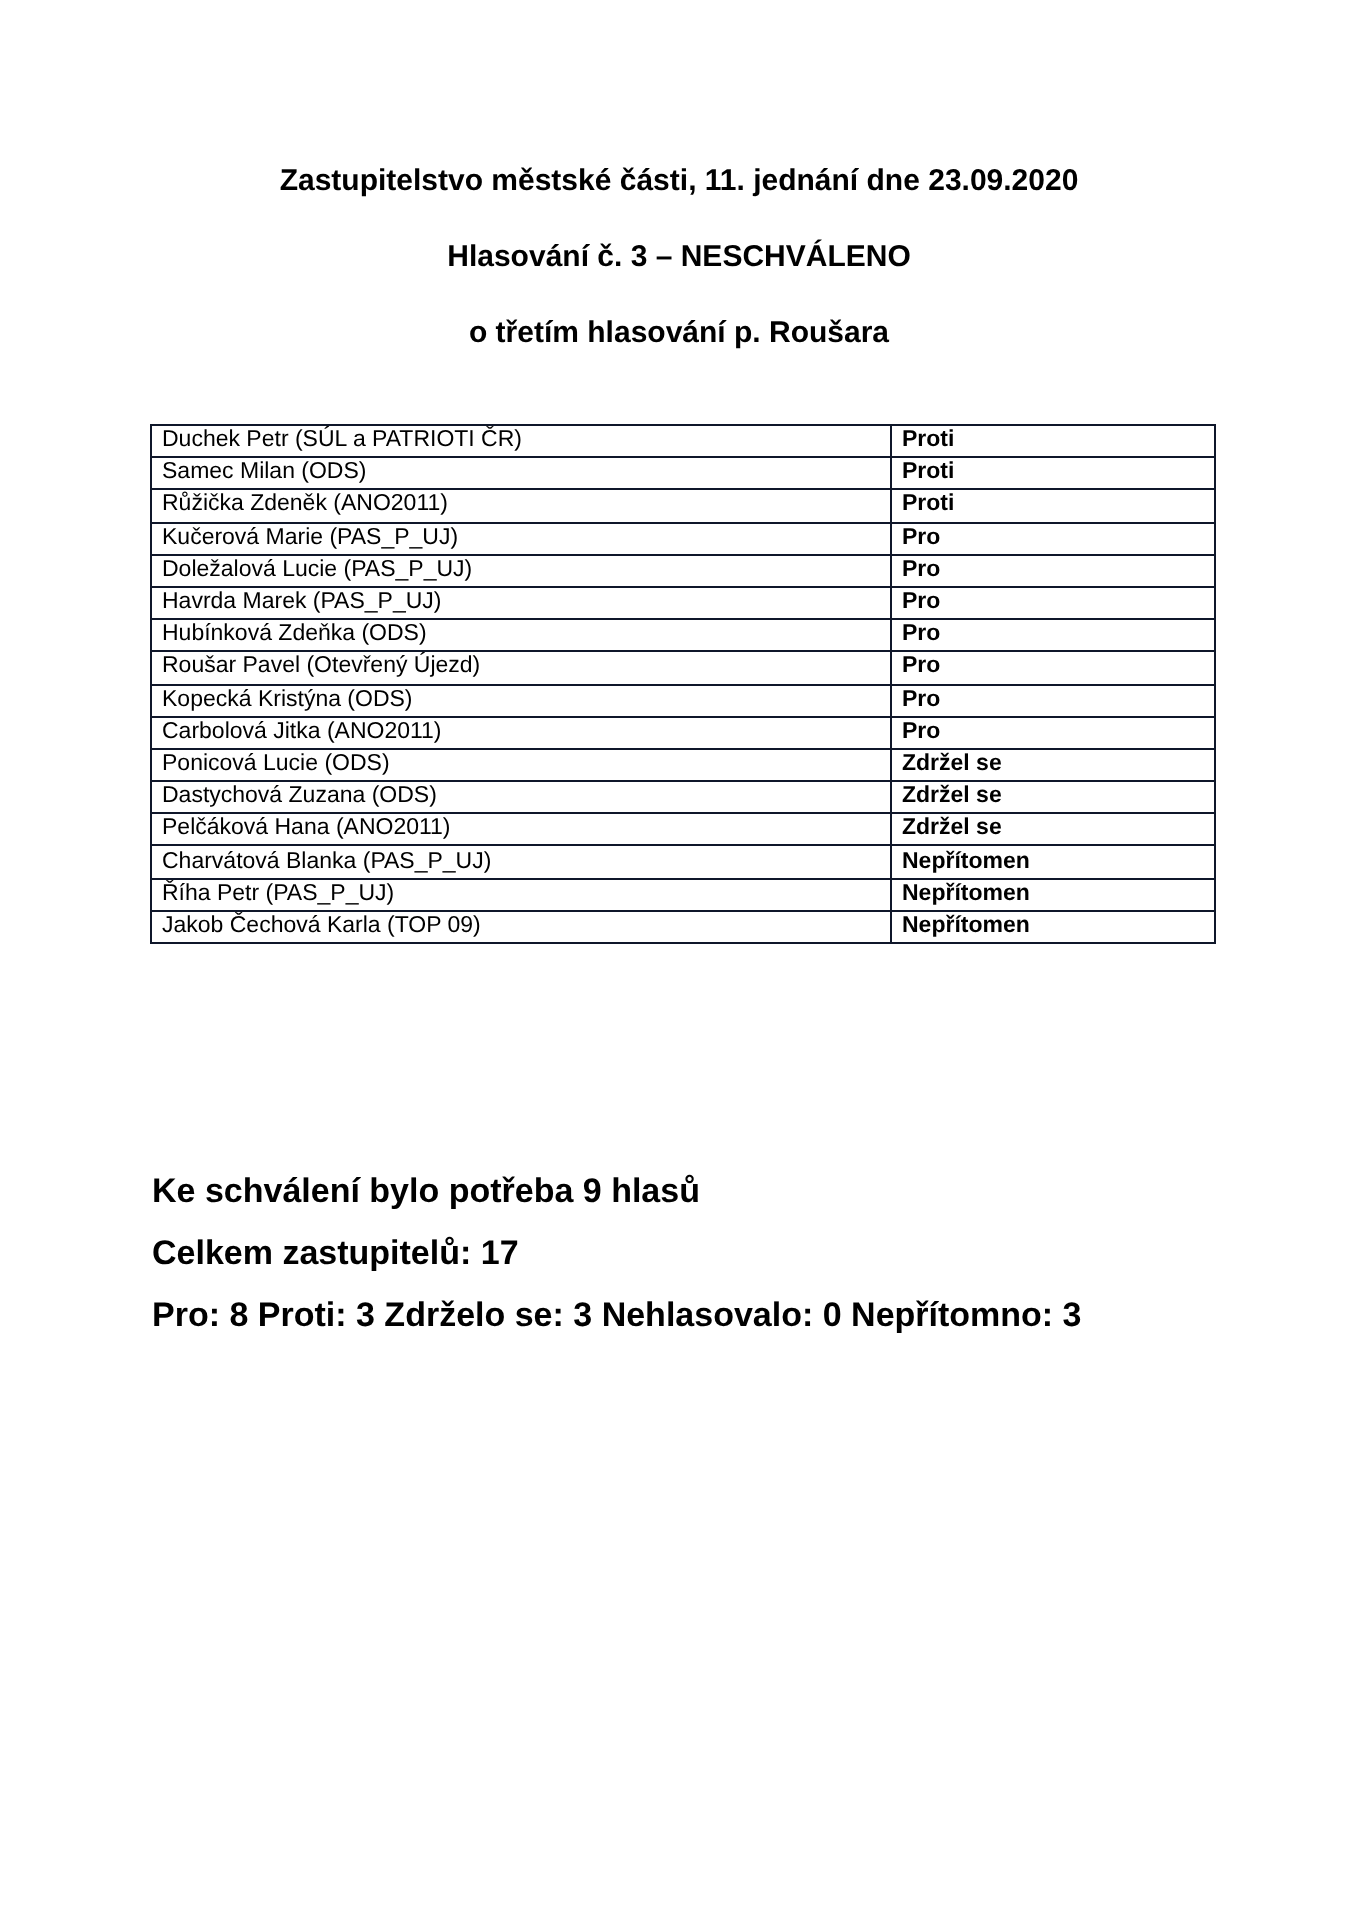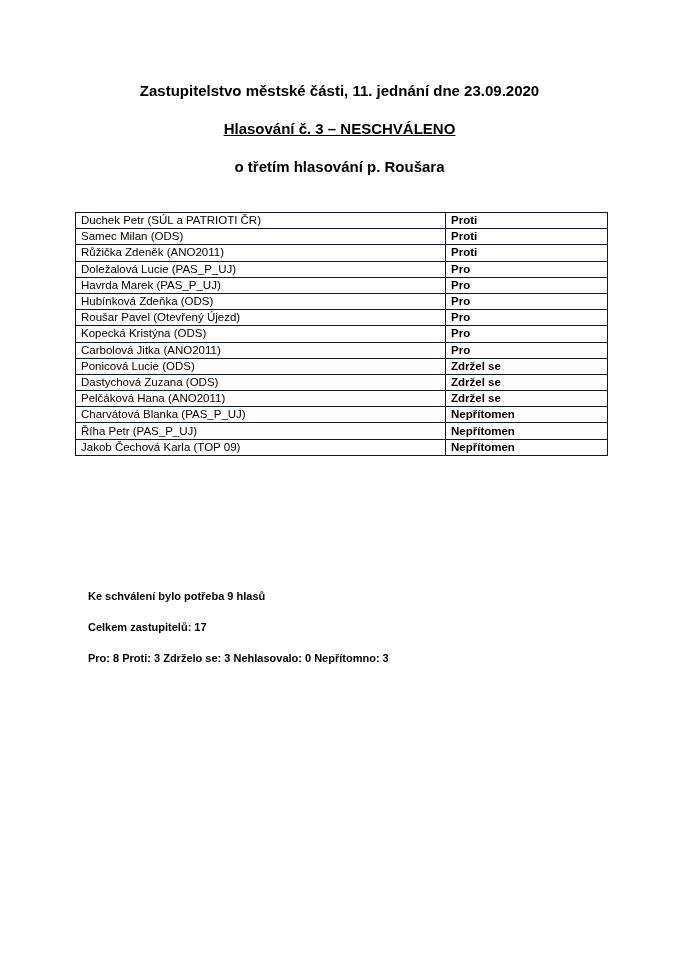--- a/index.html
+++ b/index.html
@@ -19,21 +19,21 @@
   .doc-title {
     position: absolute;
     left: 0;
     width: 100%;
     text-align: center;
     font-size: 15px;
     font-weight: bold;
     line-height: 19px;
   }
   .title-1 { top: 81px; }
-  .title-2 { top: 119px; text-decoration: underline; }
+  .title-2 { top: 119px; }
   .title-3 { top: 157px; }
 
   table.votes {
     position: absolute;
     top: 212px;
     left: 75px;
     width: 532px;
     border-collapse: collapse;
     table-layout: fixed;
   }
@@ -45,22 +45,22 @@
     padding: 0 0 0 5px;
     vertical-align: middle;
     white-space: nowrap;
     overflow: hidden;
   }
   td.cell-name { width: 370px; }
   td.cell-vote { width: 162px; font-weight: bold; }
 
   .summary-line {
     position: absolute;
-    left: 88px;
-    font-size: 11px;
+    left: 76px;
+    font-size: 17px;
     font-weight: bold;
     line-height: 14px;
     white-space: nowrap;
   }
   .summary-1 { top: 589px; }
   .summary-2 { top: 620px; }
   .summary-3 { top: 651px; }
 </style>
 </head>
 <body>
@@ -79,20 +79,24 @@
           <td class="cell-name">Duchek Petr (SÚL a PATRIOTI ČR)</td>
           <td class="cell-vote">Proti</td>
         </tr>
         <tr>
           <td class="cell-name">Samec Milan (ODS)</td>
           <td class="cell-vote">Proti</td>
         </tr>
         <tr>
           <td class="cell-name">Růžička Zdeněk (ANO2011)</td>
           <td class="cell-vote">Proti</td>
+        </tr>
+        <tr>
+          <td class="cell-name">Kučerová Marie (PAS_P_UJ)</td>
+          <td class="cell-vote">Pro</td>
         </tr>
         <tr>
           <td class="cell-name">Doležalová Lucie (PAS_P_UJ)</td>
           <td class="cell-vote">Pro</td>
         </tr>
         <tr>
           <td class="cell-name">Havrda Marek (PAS_P_UJ)</td>
           <td class="cell-vote">Pro</td>
         </tr>
         <tr>

